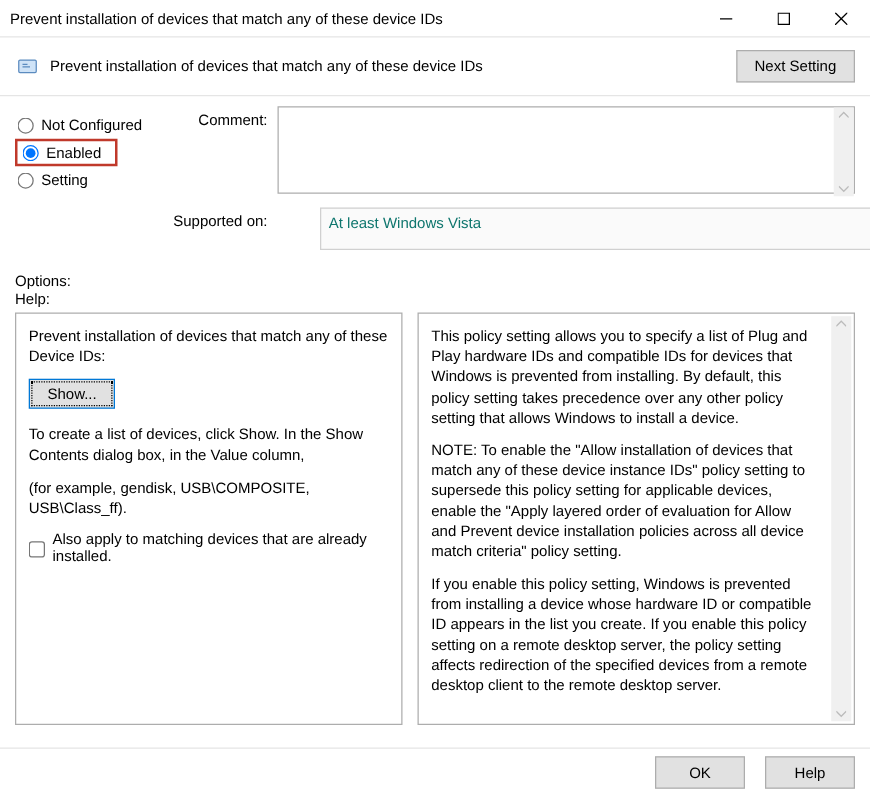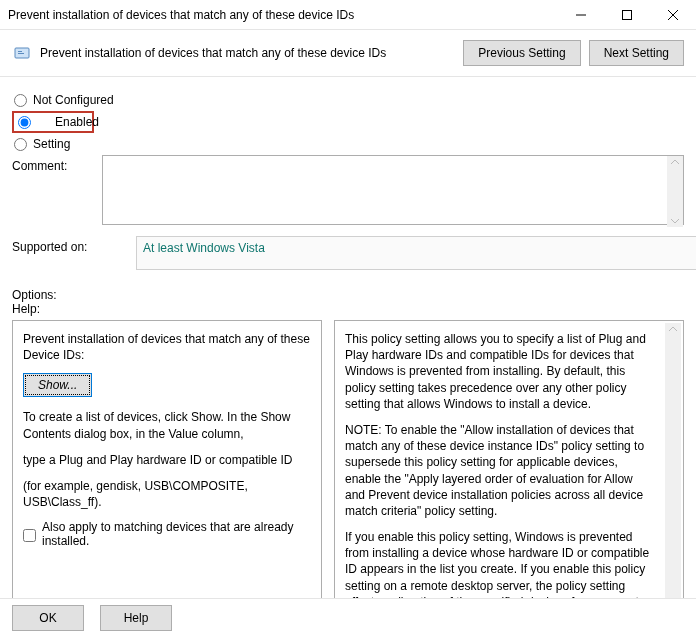--- a/index.html
+++ b/index.html
@@ -11,51 +11,51 @@
   .titlebar .ctrl { width: 46px; height: 30px; display: flex; align-items: center; justify-content: center; }
 
   .header-row { display: flex; align-items: center; padding: 10px 12px 6px 12px; }
   .header-row .icon-wrap { width: 20px; height: 20px; margin-right: 8px; display:flex; align-items:center; justify-content:center; }
   .header-row .h-title { flex: 1; }
   .btn { background: #e1e1e1; border: 1px solid #adadad; padding: 5px 14px; cursor: default; }
   .btn + .btn { margin-left: 8px; }
 
   hr.sep { border: none; border-top: 1px solid #e5e5e5; margin: 4px 0 8px 0; }
 
-  .config-area { display: flex; padding: 0 12px; flex-direction: column; }
+  .config-area { display: flex; padding: 0 12px; }
   .radio-col { width: 120px; padding-top: 4px; }
   .radio-opt { display: flex; align-items: center; padding: 4px 0; }
   .radio-opt input { margin: 0 6px 0 2px; }
-  .radio-opt.highlight { border: 2px solid #c0392b; padding: 2px 2px; width: 82px; gap: 18px; }
+  .radio-opt.highlight { border: 2px solid #c0392b; padding: 2px 2px; width: 82px; }
 
   .fields-col { flex: 1; }
   .field-row { display: flex; align-items: flex-start; margin-bottom: 8px; }
-  .field-label { width: 90px; padding-right: 8px; padding-top: 4px; }
+  .field-label { width: 90px; text-align: right; padding-right: 8px; padding-top: 4px; }
   .field-input { flex: 1; position: relative; }
   textarea.comment { width: 100%; height: 70px; border: 1px solid #adadad; resize: none; padding: 4px; background:#fff; }
   .supported-box { width: 100%; height: 34px; border: 1px solid #d0d0d0; background: #fafafa; padding: 4px 6px; color:#0f766e; position:relative;margin-left:34px; }
   .vscroll-stub { position:absolute; right:1px; top:1px; bottom:1px; width:16px; background:#f0f0f0; display:flex; flex-direction:column; justify-content:space-between; align-items:center; padding:2px 0;}
   .vscroll-stub svg { opacity:.5; }
 
   .labels-row { display: flex; padding: 10px 12px 4px 12px; flex-direction: column; }
   .labels-row .l-left { width: 322px; }
   .labels-row .l-right { flex: 1; }
 
   .panels { display: flex; padding: 0 12px 8px 12px; gap: 12px; }
   .panel { border: 1px solid #adadad; padding: 10px; height: 330px; overflow: hidden; position:relative; }
   .panel.left { width: 310px; }
   .panel.right { flex: 1; }
   .panel p { margin: 0 0 10px 0; line-height: 1.35; }
-  .btn-show { background:#e1e1e1; border:1px solid #0078d7; padding:4px 14px; outline:1px dotted #000; outline-offset:-3px; margin-bottom:12px; display:inline-block;font-style:italic; }
+  .btn-show { background:#e1e1e1; border:1px solid #0078d7; padding:4px 14px; outline:1px dotted #000; outline-offset:-3px; margin-bottom:12px; display:inline-block; }
   .chk-line { display:flex; align-items:center; }
   .chk-line input { margin: 2px 6px 0 0; }
   .panel.right .inner { height:100%; overflow:hidden; padding-right:18px; }
   .panel.right .vscroll-stub { position:absolute; right:2px; top:2px; bottom:2px; }
 
-  .footer { position: absolute; bottom: 0; left: 0; right: 0; height: 38px; border-top: 1px solid #e5e5e5; display: flex; justify-content: flex-start; align-items: center; padding: 0 12px; gap: 8px; background:#fff; }
+  .footer { position: absolute; bottom: 0; left: 0; right: 0; height: 38px; border-top: 1px solid #e5e5e5; display: flex; justify-content: flex-end; align-items: center; padding: 0 12px; gap: 8px; background:#fff; }
   .footer .btn { min-width: 72px; text-align:center; }
 </style>
 </head>
 <body>
 
 <div class="titlebar">
   <span class="title">Prevent installation of devices that match any of these device IDs</span>
   <div class="ctrl">
     <svg width="10" height="10">
         <line x1="0" y1="5" x2="10" y2="5" stroke="#000"></line>
@@ -76,21 +76,20 @@
 
 <div class="header-row">
   <span class="icon-wrap">
     <svg width="18" height="18">
         <rect x="2" y="4" width="14" height="10" rx="1" fill="#cfe3f7" stroke="#5b8bbf"></rect>
         <rect x="5" y="7" width="4" height="1" fill="#5b8bbf"></rect>
         <rect x="5" y="9" width="6" height="1" fill="#5b8bbf"></rect>
       </svg>
   </span>
   <span class="h-title">Prevent installation of devices that match any of these device IDs</span>
-  <button class="btn">Previous Setting</button>
   <button class="btn">Next Setting</button>
 </div>
 <hr class="sep">
 
 <div class="config-area">
   <div class="radio-col">
     <label class="radio-opt">
       <input type="radio" name="state" style="">
       <span>Not Configured</span>
     </label>
@@ -140,21 +139,20 @@
 <div class="labels-row">
   <div class="l-left">Options:</div>
   <div class="l-right">Help:</div>
 </div>
 
 <div class="panels">
   <div class="panel left">
     <p>Prevent installation of devices that match any of these Device IDs:</p>
     <span class="btn-show">Show...</span>
     <p>To create a list of devices, click Show. In the Show Contents dialog box, in the Value column,</p>
-    <p>type a Plug and Play hardware ID or compatible ID</p>
     <p>(for example, gendisk, USB\COMPOSITE, USB\Class_ff).</p>
     <div class="chk-line">
       <input type="checkbox" style="">
       <span>Also apply to matching devices that are already installed.</span>
     </div>
   </div>
   <div class="panel right">
     <div class="inner">
       <p>This policy setting allows you to specify a list of Plug and Play hardware IDs and compatible IDs for devices that Windows is prevented from installing. By default, this policy setting takes precedence over any other policy setting that allows Windows to install a device.</p>
       <p>NOTE: To enable the "Allow installation of devices that match any of these device instance IDs" policy setting to supersede this policy setting for applicable devices, enable the "Apply layered order of evaluation for Allow and Prevent device installation policies across all device match criteria" policy setting.</p>

